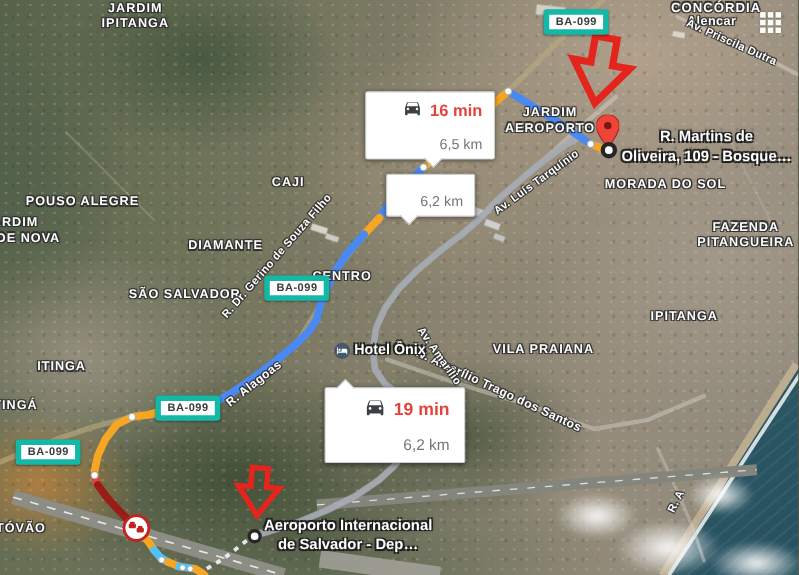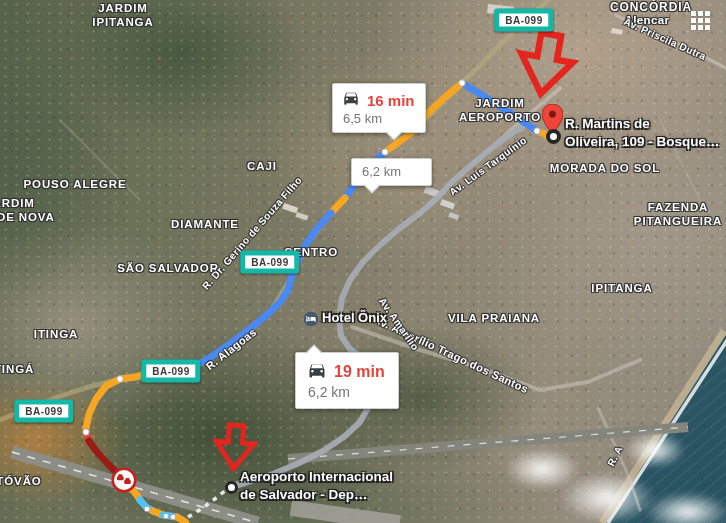--- a/index.html
+++ b/index.html
@@ -53,38 +53,38 @@
                 -1px 1px 0 rgba(45,45,45,.9),1px 1px 0 rgba(45,45,45,.9),0 0 3px rgba(0,0,0,.45);
   }
   .road-label{
     position:absolute;color:#fff;font-weight:bold;font-size:10px;letter-spacing:.4px;
     white-space:nowrap;
     text-shadow:-1px -1px 0 rgba(50,50,50,.9),1px -1px 0 rgba(50,50,50,.9),
                 -1px 1px 0 rgba(50,50,50,.9),1px 1px 0 rgba(50,50,50,.9);
   }
   .mk-label{
     position:absolute;color:#fff;font-weight:bold;font-size:13.5px;line-height:1.3;
-    white-space:pre-line;text-align:left;
+    white-space:pre-line;text-align:center;
     text-shadow:-1.5px -1.5px 0 rgba(30,30,30,.95),1.5px -1.5px 0 rgba(30,30,30,.95),
                 -1.5px 1.5px 0 rgba(30,30,30,.95),1.5px 1.5px 0 rgba(30,30,30,.95),0 0 4px rgba(0,0,0,.6);
   }
   .badge{
     position:absolute;transform:translate(-50%,-50%);
     background:#fdfdfd;border:5px solid #14b8a6;border-radius:3px;
     color:#3a3a3a;font-weight:bold;font-size:10px;letter-spacing:.5px;
     padding:1px 6px;box-shadow:0 1px 2px rgba(0,0,0,.35);
   }
   
   .bubble{
     position:absolute;background:#fff;border:1px solid #cfcfcf;border-radius:2px;
     box-shadow:0 1px 5px rgba(0,0,0,.45);padding:5px 10px 6px 9px;min-width:60px;z-index:6;
   }
-  .b-row{display:flex;align-items:center;gap:7px;}
+  .b-row{display:flex;align-items:center;gap:7px;margin-left:24px;}
   .b-time{color:#e2443b;font-weight:bold;font-size:15px;white-space:nowrap;}
-  .b-dist{color:#767676;font-size:13px;margin:0 0 0 1px;white-space:nowrap;}
+  .b-dist{color:#767676;font-size:13px;margin:11px 0 0 1px;white-space:nowrap;text-align:right;}
   .tail{position:absolute;width:11px;height:11px;background:#fff;transform:rotate(45deg);}
   .tail-down{bottom:-6px;border-right:1px solid #c9c9c9;border-bottom:1px solid #c9c9c9;}
   .tail-up{top:-6px;border-left:1px solid #c9c9c9;border-top:1px solid #c9c9c9;}
   
   .end-circle{position:absolute;background:#fff;border:4px solid #262626;border-radius:50%;z-index:5;}
   .pin{position:absolute;z-index:5;}
   .traffic{position:absolute;z-index:4;}
   .hotel-ic{position:absolute;z-index:3;}
   .grid-icon{
     position:absolute;left:691px;top:11px;z-index:7;display:grid;

